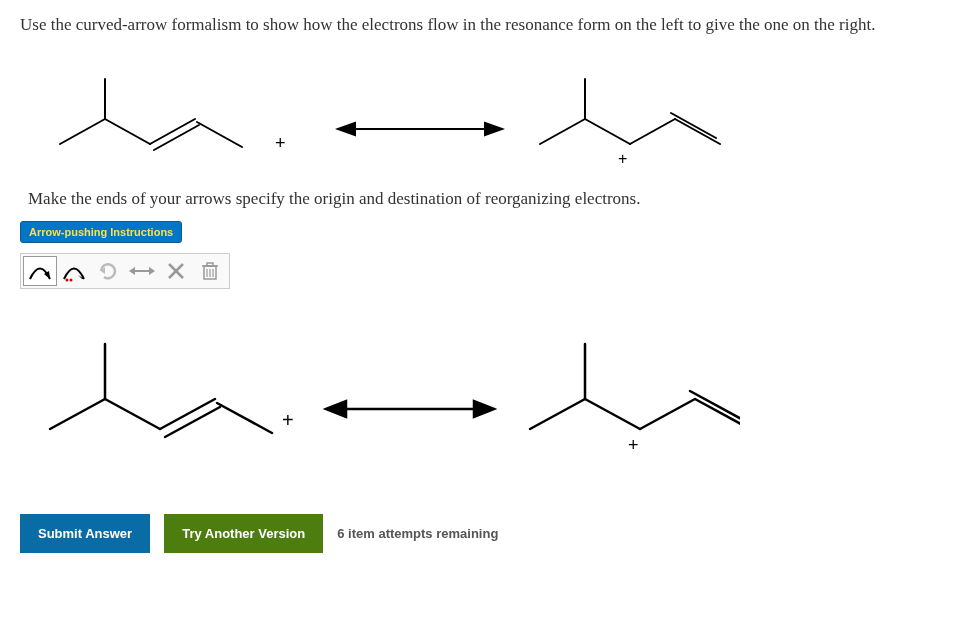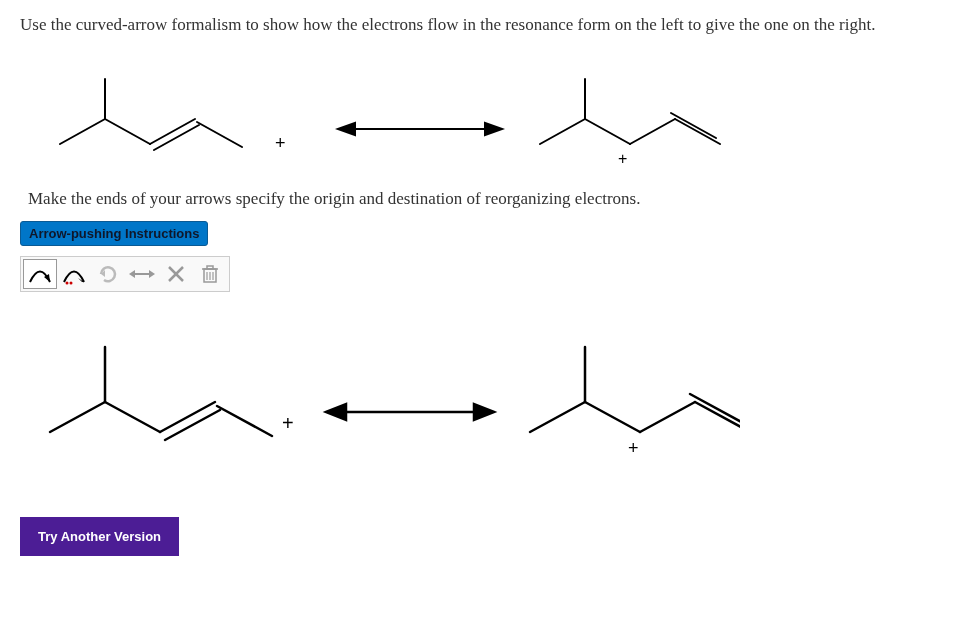--- a/index.html
+++ b/index.html
@@ -19,23 +19,23 @@
     .diagram-row {
       margin: 5px 0 15px 0;
     }
     .instruction-text {
       margin: 10px 0 12px 8px;
       font-family: Georgia, serif;
     }
     .instructions-btn {
       display: inline-block;
       background: #0076c8;
-      color: #0f172a;
+      color: #fde047;
       font-family: Verdana, Arial, sans-serif;
-      font-size: 13px;
+      font-size: 11px;
       font-weight: bold;
       padding: 4px 8px;
       border: 1px solid #0a5a94;
       border-radius: 3px;
       cursor: pointer;
       margin-bottom: 10px;
     }
     .toolbar {
       display: inline-flex;
       align-items: center;
@@ -72,21 +72,21 @@
       font-weight: bold;
       padding: 12px 18px;
       border: none;
       cursor: pointer;
       color: #fff;
     }
     .btn-primary {
       background: #0a6ca5;
     }
     .btn-secondary {
-      background: #4c1d95;
+      background: #4d7c0f;
       text-align: right;
     }
     .attempts {
       font-family: Arial, sans-serif;
       font-size: 13px;
       font-weight: bold;
       color: #555;
     }
   </style>
 </head>
@@ -216,17 +216,19 @@
       <line x1="675" y1="80" x2="730" y2="110"></line>
       <line x1="670" y1="72" x2="725" y2="102"></line>
 
       <line x1="565" y1="80" x2="565" y2="25"></line>
     </g>
     <text x="608" y="132" font-family="Arial" font-size="18" fill="#000">+</text>
   </svg>
 </div>
 
 <div class="footer-row">
+  <button class="btn btn-primary">Submit Answer</button>
   <button class="btn btn-secondary">Try Another Version</button>
+  <span class="attempts">6 item attempts remaining</span>
 </div>
 
 
 
 
 </body></html>

